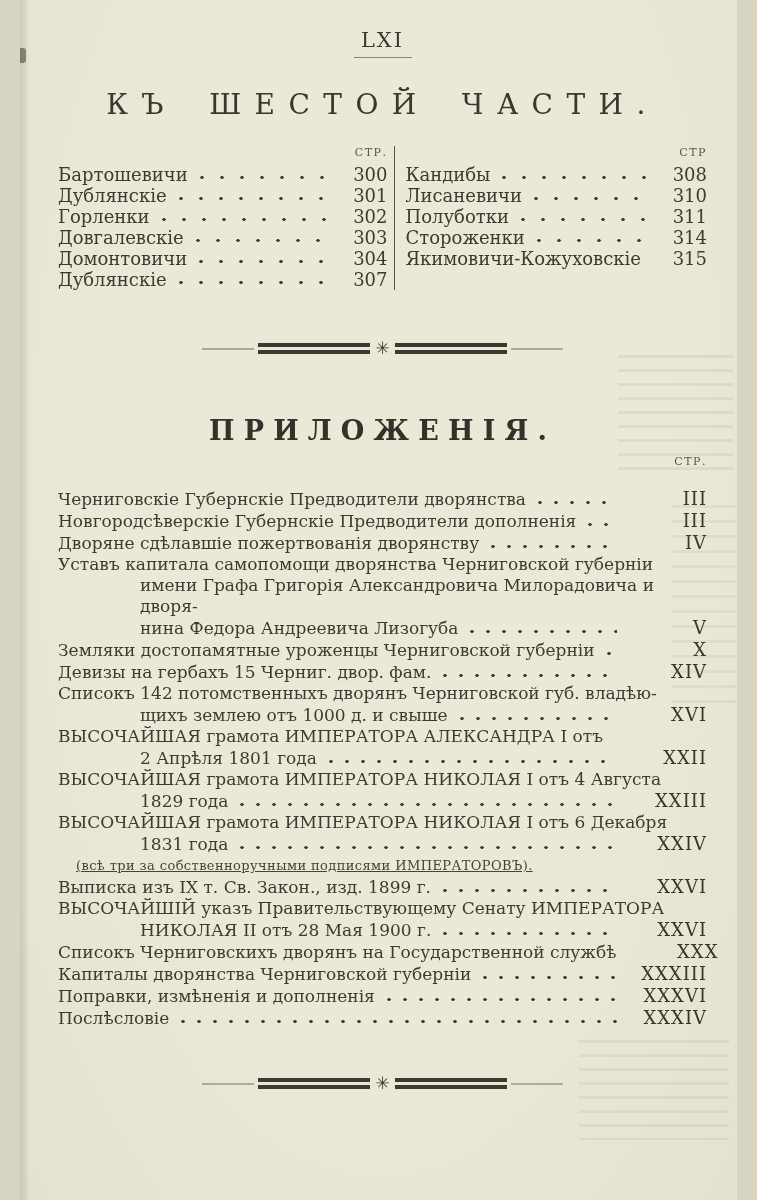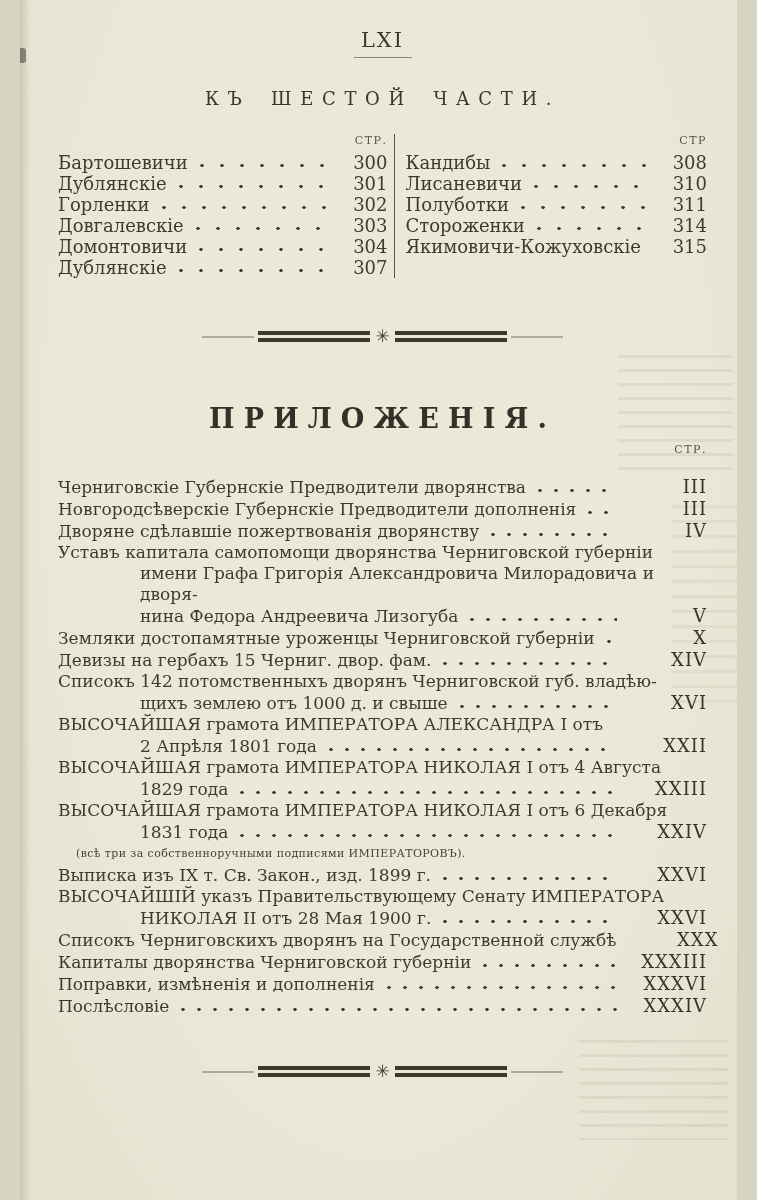--- a/index.html
+++ b/index.html
@@ -26,21 +26,21 @@
   .smudge-2{top:505px;right:0;width:66px;height:210px;
     background:repeating-linear-gradient(180deg, rgba(112,105,84,.08) 0 3px, transparent 3px 15px);}
   .smudge-3{top:1040px;right:8px;width:150px;height:100px;
     background:repeating-linear-gradient(180deg, rgba(112,105,84,.09) 0 3px, transparent 3px 14px);}
 
   .folio{text-align:center;font-size:21px;letter-spacing:2px;color:#3a372e;}
   .folio-rule{width:58px;border-top:1.5px solid #8a8678;margin:5px auto 0;}
 
   .section-title{
     margin:30px 0 0;text-align:center;font-weight:400;
-    font-size:18px;letter-spacing:.48em;word-spacing:.35em;color:#3a372e;
+    font-size:28px;letter-spacing:.48em;word-spacing:.35em;color:#3a372e;
   }
 
   
   .index{display:flex;margin-top:25px;}
   .col-left{width:346px;border-right:1px solid #55524a;padding-right:7px;box-sizing:border-box;}
   .col-right{flex:1;padding-left:10px;}
   .col-head{font-size:11px;letter-spacing:1.5px;color:#57544a;text-align:right;margin-bottom:5px;height:13px;}
   .irow{display:flex;align-items:baseline;line-height:21px;font-size:18px;white-space:nowrap;}
   .iname{flex:0 0 auto;}
   .lead{flex:1 1 auto;height:5px;align-self:flex-end;margin:0 10px 5px 12px;
@@ -62,21 +62,21 @@
     font-size:27px;letter-spacing:.34em;color:#34312a;
   }
   .appendix-head{font-size:11px;letter-spacing:1.5px;color:#57544a;text-align:right;margin-top:9px;height:13px;}
   .toc{margin-top:20px;}
   .tline,.tlast{line-height:21px;font-size:17px;}
   .tlast{display:flex;align-items:baseline;}
   .ttext{flex:0 0 auto;white-space:nowrap;}
   .cont{padding-left:82px;}
   .lead-a{background-size:16px 5px;margin:0 14px 5px 12px;}
   .tpage{flex:0 0 76px;text-align:right;font-size:18px;letter-spacing:1px;color:#38352c;}
-  .tnote{line-height:21px;font-size:11px;padding-left:18px;letter-spacing:.4px;color:#45423a;}
+  .tnote{line-height:21px;font-size:13px;padding-left:18px;letter-spacing:.4px;color:#45423a;text-decoration:underline;}
 </style>
 </head>
 <body>
 
 <div class="page">
   <div class="edge-shadow"></div>
   <div class="nick"></div>
   <div class="smudge smudge-1"></div>
   <div class="smudge smudge-2"></div>
   <div class="smudge smudge-3"></div>

